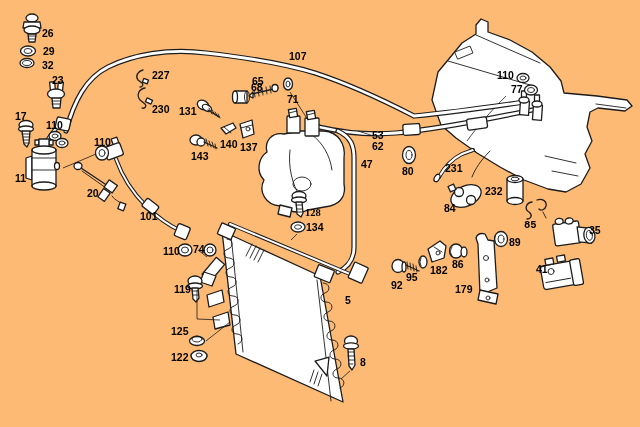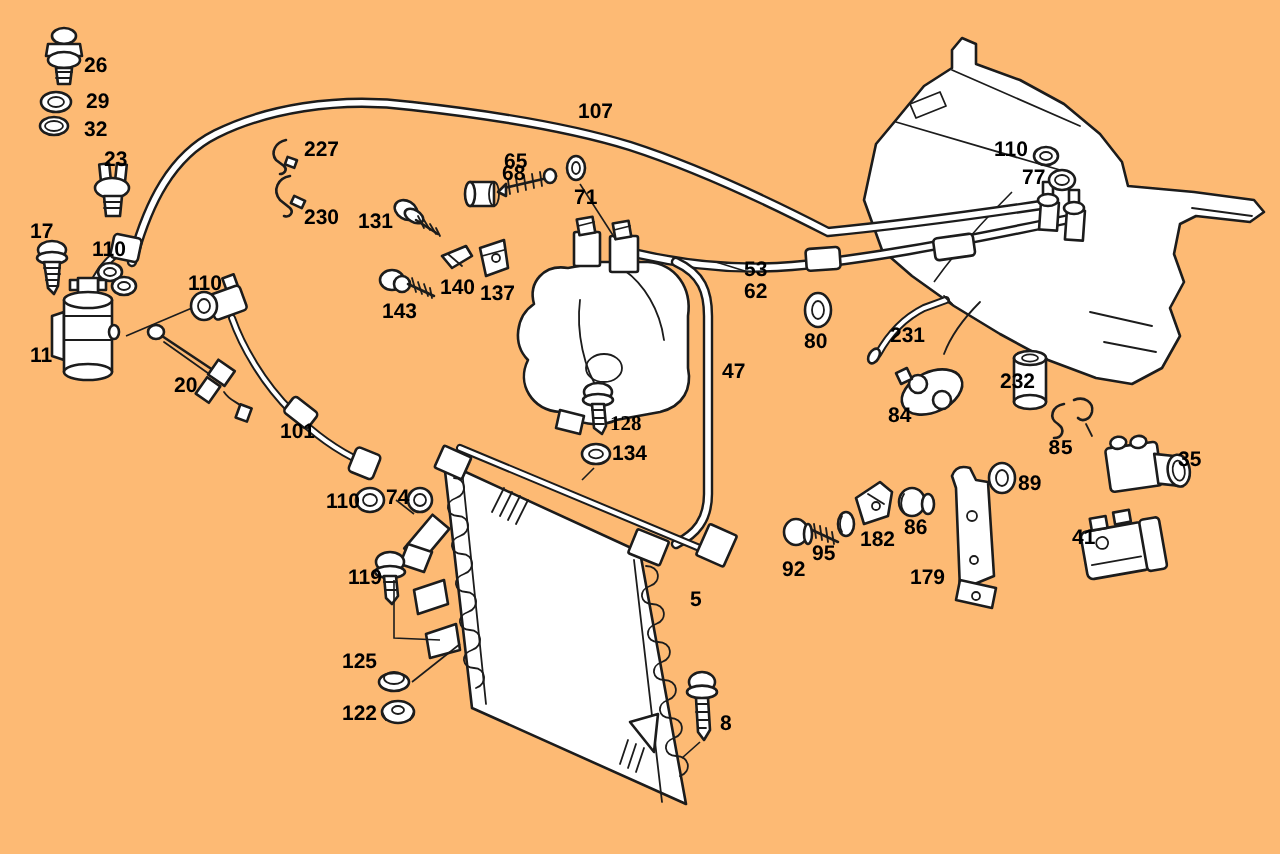--- a/index.html
+++ b/index.html
@@ -386,21 +386,21 @@
       <div class="part-label" style="left: 179px; top: 106px;">131</div>
       <div class="part-label" style="left: 191px; top: 151px;">143</div>
       <div class="part-label" style="left: 220px; top: 139px;">140</div>
       <div class="part-label" style="left: 240px; top: 142px;">137</div>
       <div class="part-label" style="left: 227px; top: 82px; padding-left: 24px;">68</div>
       <div class="part-label" style="left: 252px; top: 76px;">65</div>
       <div class="part-label" style="left: 287px; top: 94px;">71</div>
       <div class="part-label" style="left: 289px; top: 51px;">107</div>
       <div class="part-label" style="left: 372px; top: 130px;">53</div>
       <div class="part-label" style="left: 372px; top: 141px;">62</div>
-      <div class="part-label" style="left: 361px; top: 181px;">47</div>
+      <div class="part-label" style="left: 361px; top: 159px;">47</div>
       <div class="part-label" style="left: 402px; top: 166px;">80</div>
       <div class="part-label" style="left: 305px; top: 207px; font-family: Liberation Serif, serif;">128</div>
       <div class="part-label" style="left: 306px; top: 222px;">134</div>
       <div class="part-label" style="left: 163px; top: 246px;">110</div>
       <div class="part-label" style="left: 193px; top: 244px;">74</div>
       <div class="part-label" style="left: 174px; top: 284px;">119</div>
       <div class="part-label" style="left: 171px; top: 326px;">125</div>
       <div class="part-label" style="left: 171px; top: 352px;">122</div>
       <div class="part-label" style="left: 345px; top: 295px;">5</div>
       <div class="part-label" style="left: 360px; top: 357px;">8</div>
@@ -408,18 +408,18 @@
       <div class="part-label" style="left: 406px; top: 272px;">95</div>
       <div class="part-label" style="left: 430px; top: 265px;">182</div>
       <div class="part-label" style="left: 452px; top: 259px;">86</div>
       <div class="part-label" style="left: 455px; top: 284px;">179</div>
       <div class="part-label" style="left: 509px; top: 237px;">89</div>
       <div class="part-label" style="left: 444px; top: 203px;">84</div>
       <div class="part-label" style="left: 524px; top: 220px; font-family: Liberation Mono, monospace;">85</div>
       <div class="part-label" style="left: 589px; top: 225px;">35</div>
       <div class="part-label" style="left: 536px; top: 264px;">41</div>
       <div class="part-label" style="left: 445px; top: 163px;">231</div>
-      <div class="part-label" style="left: 500px; top: 186px;">232</div>
+      <div class="part-label" style="left: 485px; top: 186px;">232</div>
       <div class="part-label" style="left: 497px; top: 70px;">110</div>
       <div class="part-label" style="left: 511px; top: 84px;">77</div>
     </div>
 
 </div>
 
 </body></html>

